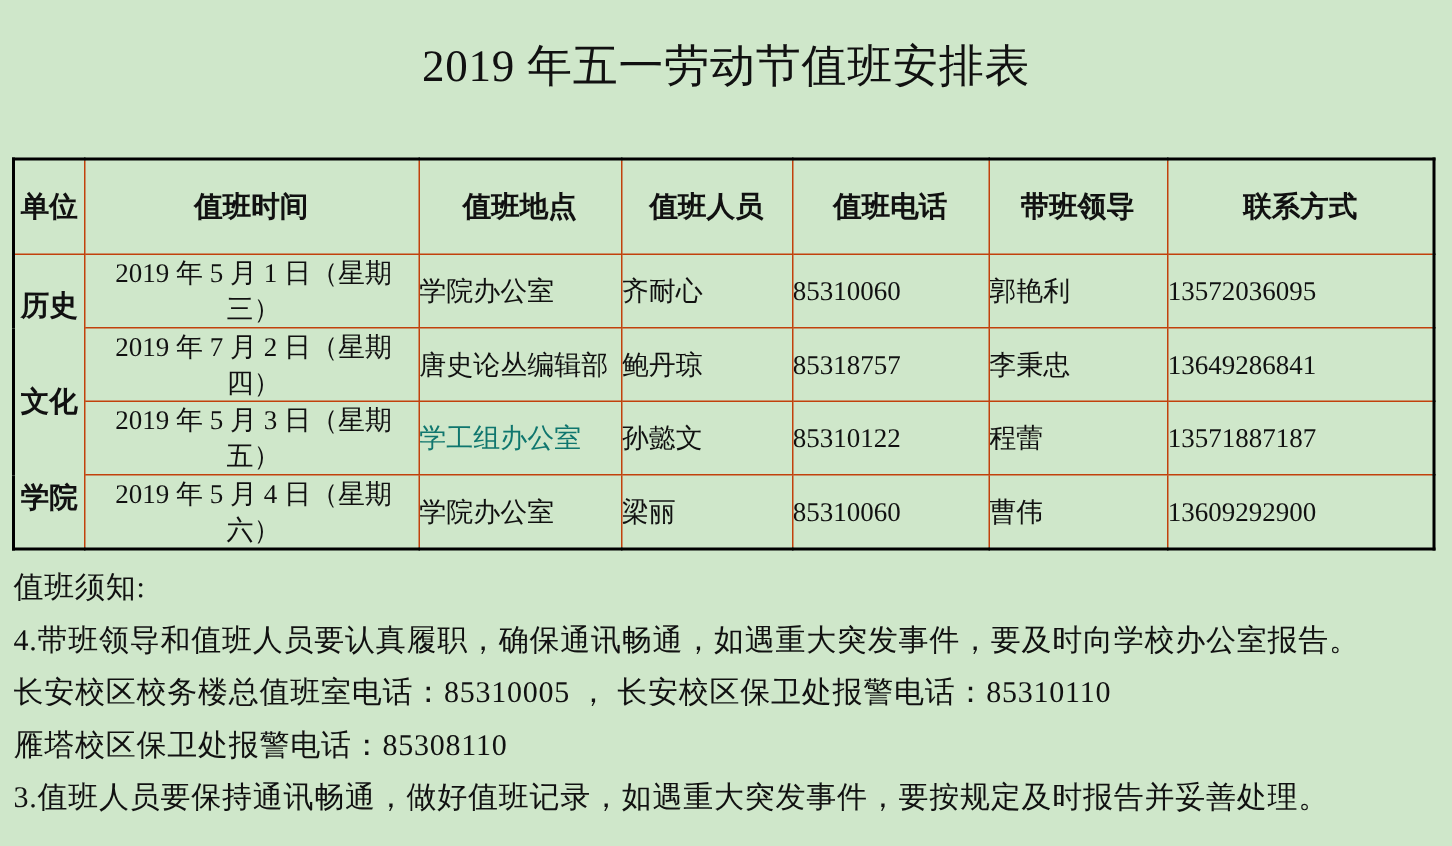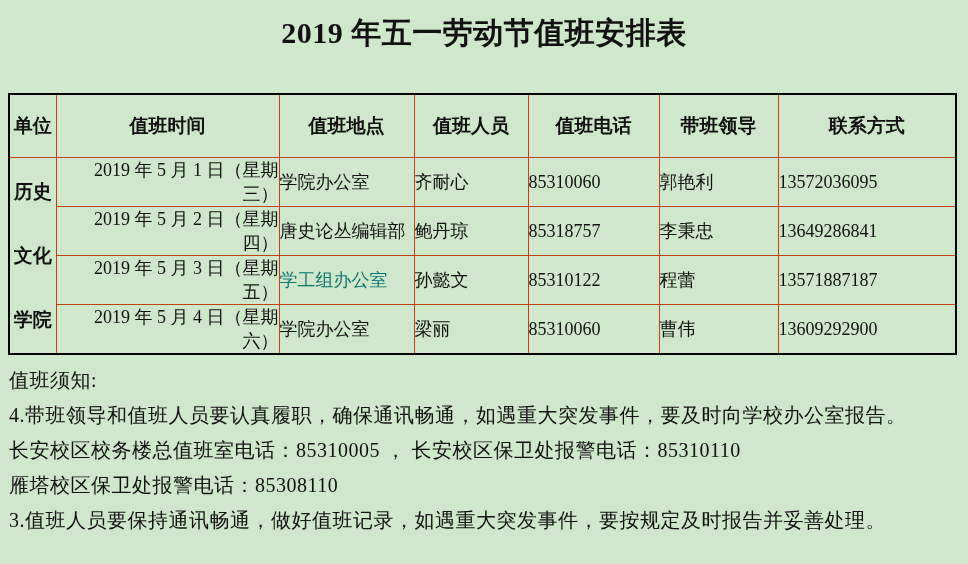--- a/index.html
+++ b/index.html
@@ -8,26 +8,26 @@
   }
   body {
     width: 968px;
     height: 564px;
     background: #cfe7ca;
     color: #111;
     font-family: "Liberation Serif", "DejaVu Serif", serif;
     overflow: hidden;
   }
   .title {
-    margin: 0;
+    margin: 12px;
     padding-top: 14px;
     text-align: center;
     font-size: 30px;
     line-height: 38px;
-    font-weight: bold;
+    font-weight: normal;
     letter-spacing: 0.5px;
     font-family: "Liberation Serif", "DejaVu Serif", serif;
   }
   table.duty-table {
     border-collapse: collapse;
     table-layout: fixed;
     margin: 41px 0 0 8px;
     width: 947px;
     border: 2px solid #000;
   }
@@ -43,21 +43,21 @@
     font-weight: bold;
     height: 62px;
     text-align: center;
   }
   .duty-table td {
     font-size: 18px;
     height: 48px;
     font-family: "Liberation Serif", "DejaVu Serif", serif;
   }
   td.date-cell {
-    text-align: right;
+    text-align: center;
     padding-left: 3px;
     margin-left: 12px;
   }
   td.unit-cell {
     font-weight: bold;
     font-size: 19px;
     vertical-align: middle;
   }
   .unit-inner {
     height: 192px;
@@ -117,21 +117,21 @@
           </div>
         </td>
         <td class="date-cell">2019 年 5 月 1 日（星期三）</td>
         <td>学院办公室</td>
         <td>齐耐心</td>
         <td>85310060</td>
         <td>郭艳利</td>
         <td>13572036095</td>
       </tr>
       <tr>
-        <td class="date-cell">2019 年 5 月 2 日（星期四）</td>
+        <td class="date-cell">2019 年 7 月 2 日（星期四）</td>
         <td>唐史论丛编辑部</td>
         <td>鲍丹琼</td>
         <td>85318757</td>
         <td>李秉忠</td>
         <td>13649286841</td>
       </tr>
       <tr>
         <td class="date-cell">2019 年 5 月 3 日（星期五）</td>
         <td class="muted-location">学工组办公室</td>
         <td>孙懿文</td>

